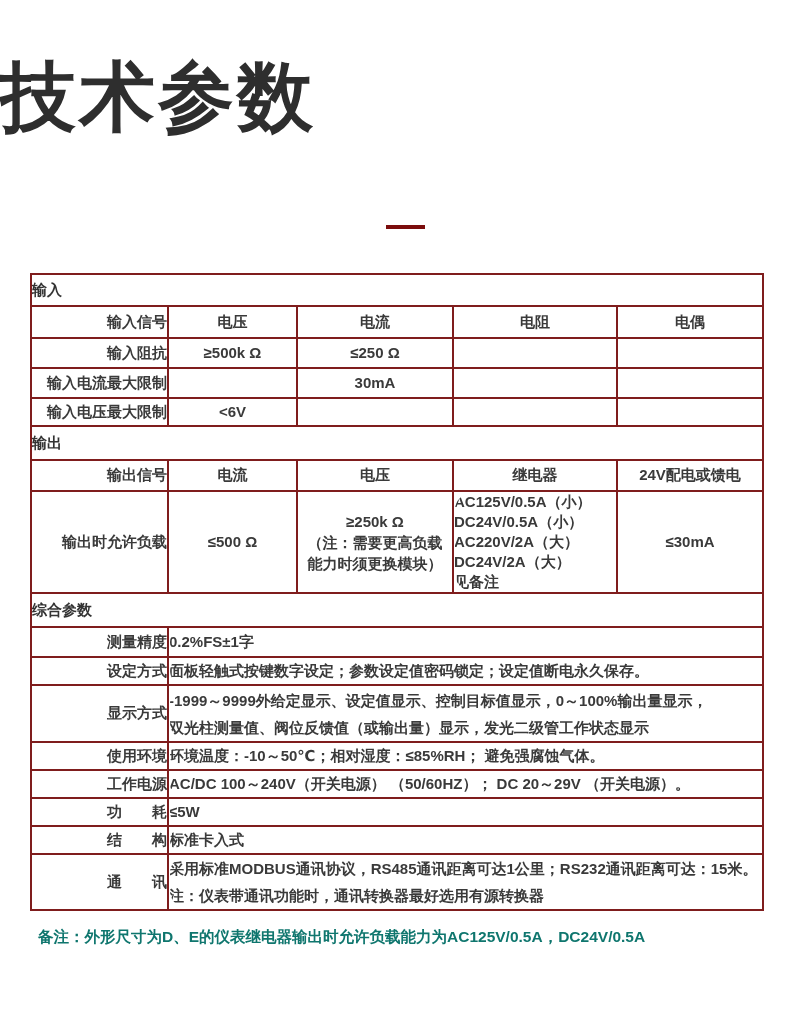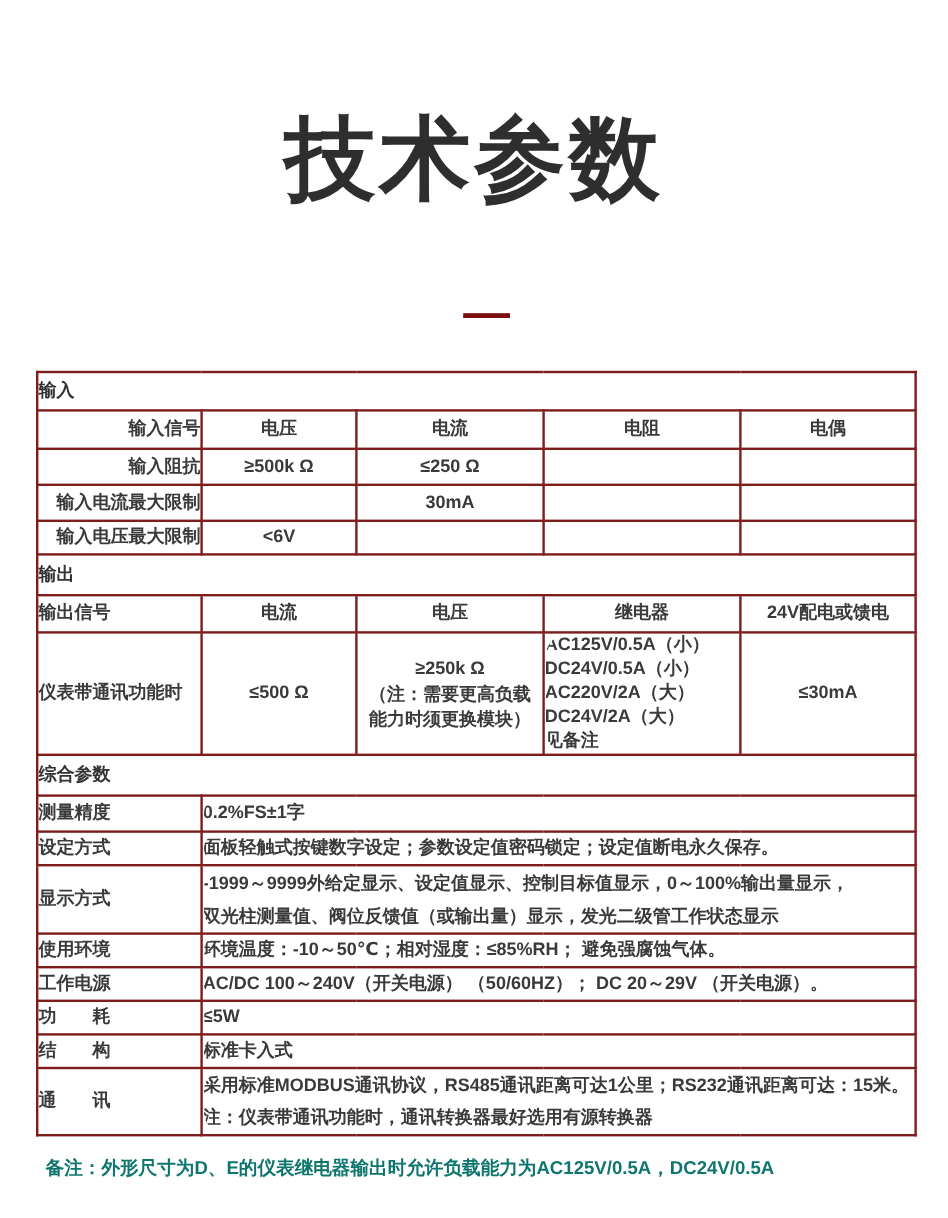--- a/index.html
+++ b/index.html
@@ -2,36 +2,36 @@
 <html><head>
 <meta charset="utf-8">
 <style>
   html,body{margin:0;padding:0;}
   body{
     width:790px;height:1015px;background:#ffffff;
     font-family:"Liberation Sans","DejaVu Sans",sans-serif;
     color:#3a3a3a;-webkit-font-smoothing:antialiased;
   }
   .page-title{
-    padding-top:90px;text-align:center;
+    padding-top:54px;
     font-size:76px;line-height:1.12;font-weight:bold;color:#2e2e2e;letter-spacing:3px;
   }
   .title-divider{
     width:39px;height:4px;background:#7b0d0d;margin:86px 0 0 386px;
   }
   table.spec{
     border-collapse:collapse;table-layout:fixed;width:732px;margin:44px 0 0 30px;
   }
   table.spec td{
     border:2px solid #7f1d1d;font-weight:bold;font-size:15px;
     padding:0;overflow:hidden;vertical-align:middle;line-height:1.25;
   }
   td.sec{font-size:17px;text-align:left;padding-left:7px;height:30px;color:#333;}
   td.lbl-left{text-align:right;padding-left:7px;font-size:15.5px;}
-  td.lbl-c{text-align:left;font-size:15.5px;margin-left:40px;}
+  td.lbl-c{text-align:right;font-size:15.5px;margin-left:40px;}
   td.val{text-align:center;}
   td.txt{text-align:left;padding-left:11px;padding-right:4px;border-radius:19px;}
   td.top{vertical-align:top;padding-top:4px;}
   .ml{line-height:20px;}
   .vline{line-height:21px;text-align:center;}
   .tline{line-height:27px;}
   .footnote{
     margin:16px 0 0 38px;font-weight:bold;font-size:15.5px;color:#0f766e;
   }
 </style>
@@ -87,21 +87,21 @@
     <td class="sec" colspan="5">输出</td>
   </tr>
   <tr style="height:31px">
     <td class="lbl-c">输出信号</td>
     <td class="val">电流</td>
     <td class="val">电压</td>
     <td class="val">继电器</td>
     <td class="val">24V配电或馈电</td>
   </tr>
   <tr style="height:100px">
-    <td class="lbl-c">仪表带通讯功能时</td>
+    <td class="lbl-c">输出时允许负载</td>
     <td class="val">≤500 Ω</td>
     <td class="val">
       <div class="vline">≥250k Ω</div>
       <div class="vline">（注：需要更高负载</div>
       <div class="vline">能力时须更换模块）</div>
     </td>
     <td class="txt top">
       <div class="ml">AC125V/0.5A（小）</div>
       <div class="ml">DC24V/0.5A（小）</div>
       <div class="ml">AC220V/2A（大）</div>

